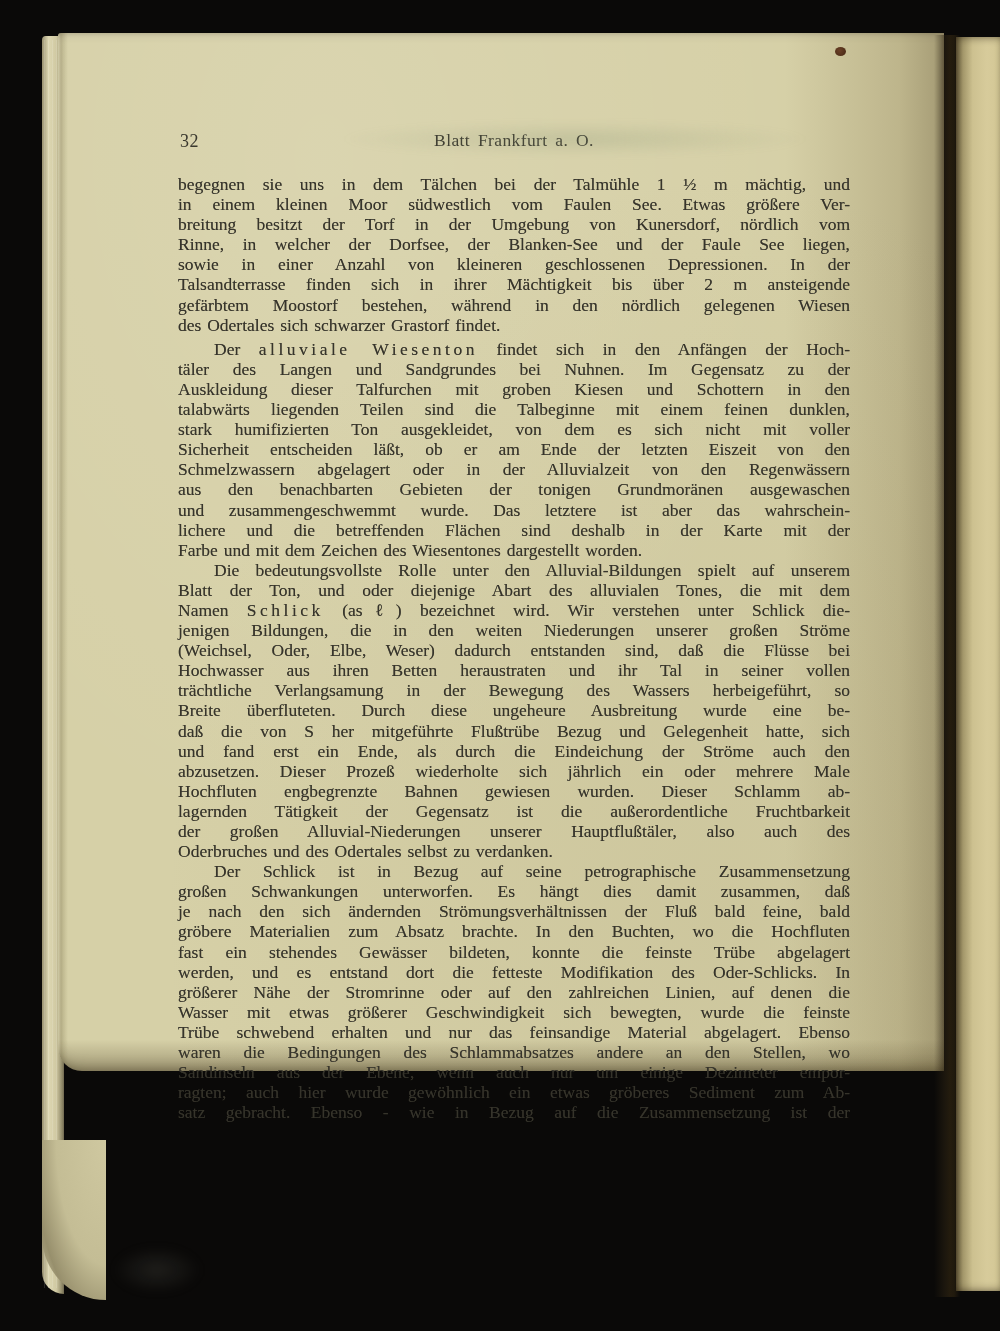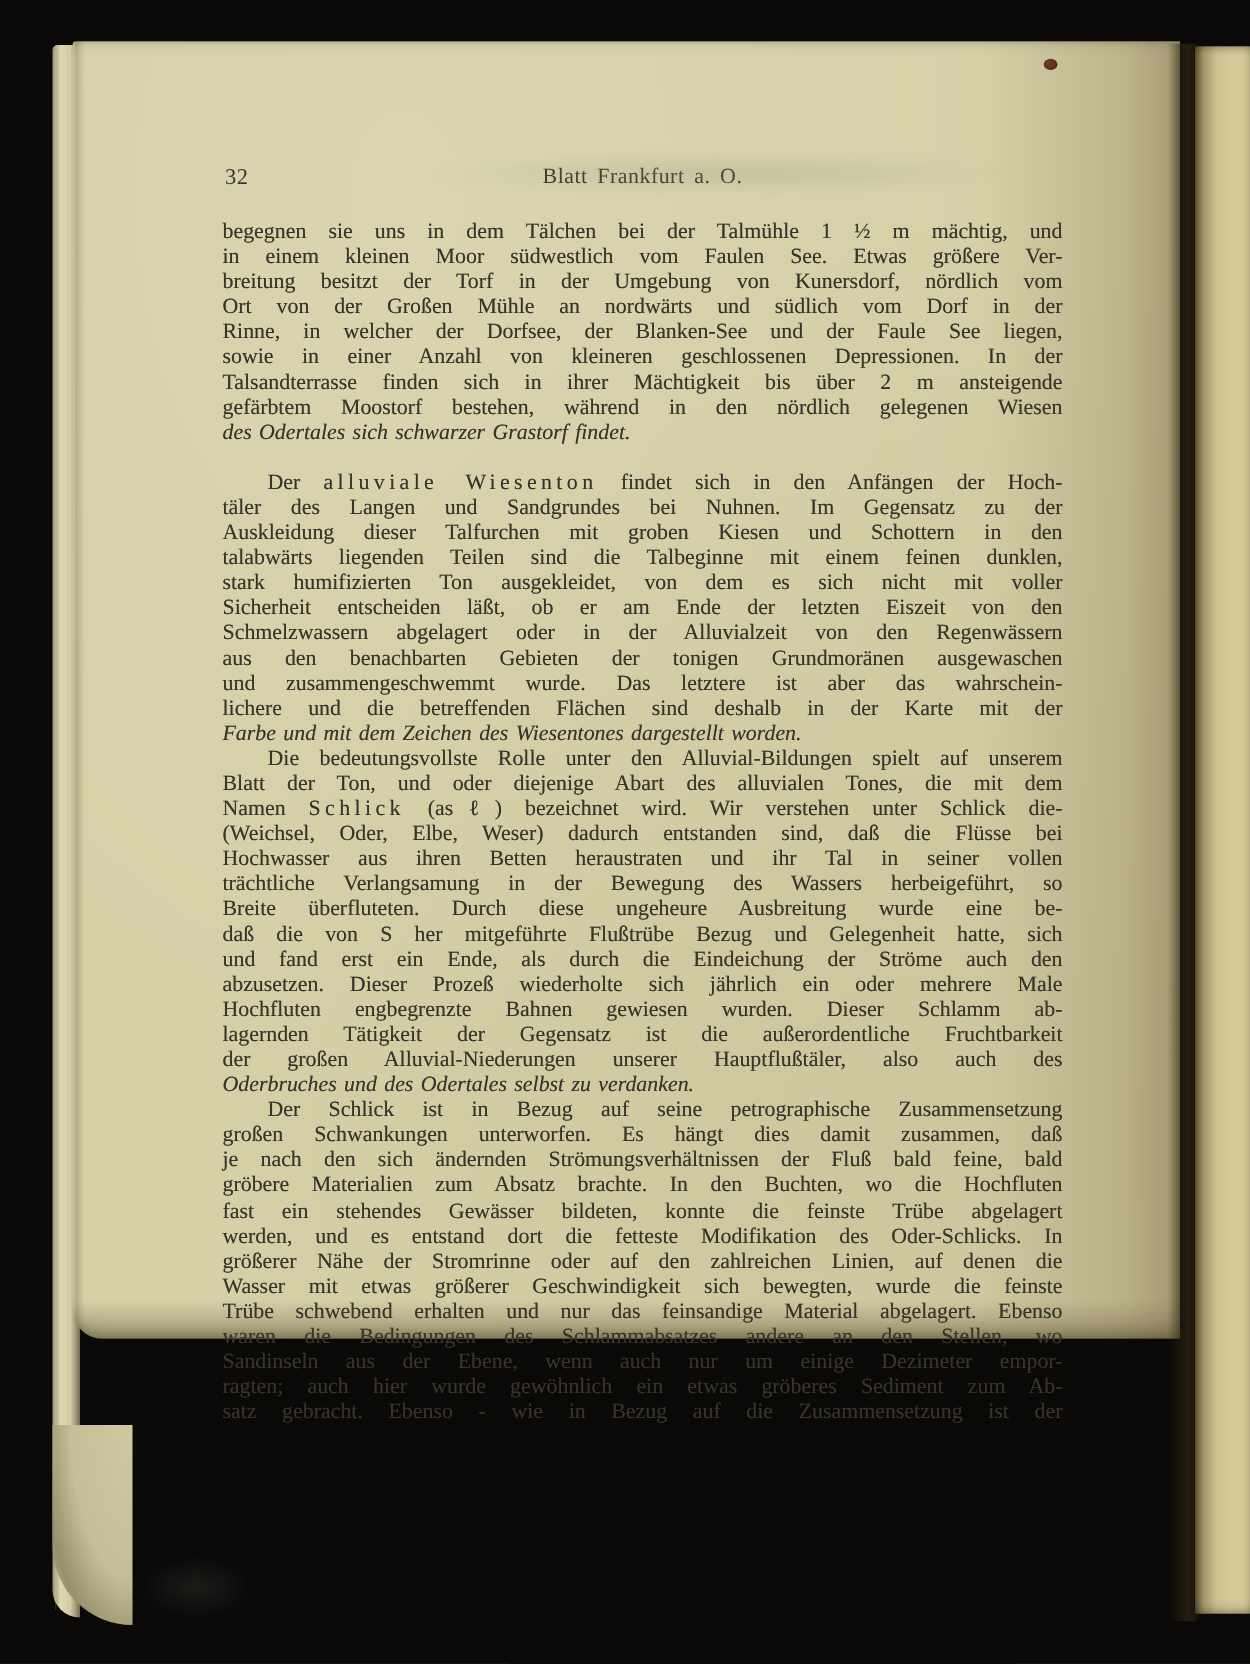--- a/index.html
+++ b/index.html
@@ -52,21 +52,21 @@
   .header-row{position:absolute;left:0;top:97px;width:100%;height:24px;
     font-size:17.5px;letter-spacing:.4px;color:#3a382e;}
   .page-number{position:absolute;left:2px;top:1px;font-size:18px;}
   .running-header{display:block;text-align:center;word-spacing:3px;}
 
   .text-block{position:absolute;left:0;top:141px;width:100%;
     font-size:17.5px;line-height:20.1px;color:#36342b;
     text-shadow:0 0 .5px rgba(54,52,43,.55);word-spacing:1.5px;}
   .paragraph{margin:0;}
   .line{text-align:justify;text-align-last:justify;}
-  .line.nj{text-align:right;text-align-last:left;font-style:italic;}
+  .line.nj{text-align:right;text-align-last:left;}
   .line.indent{text-indent:36px;}
   .gesperrt{letter-spacing:3.5px;}
 </style>
 </head>
 <body>
 
 <div class="scan">
   <div class="fore-edge"></div>
   <div class="fore-edge-lines"></div>
   <div class="fore-edge-flare"></div>
@@ -75,44 +75,44 @@
     <div class="content">
       <div class="header-row">
         <span class="page-number">32</span>
         <span class="running-header">Blatt Frankfurt a. O.</span>
       </div>
       <div class="text-block">
           <div class="paragraph">
             <div class="line"><span>begegnen sie uns in dem Tälchen bei der Talmühle 1 ½ m mächtig, und</span></div>
             <div class="line"><span>in einem kleinen Moor südwestlich vom Faulen See.  Etwas größere Ver-</span></div>
             <div class="line"><span>breitung besitzt der Torf in der Umgebung von Kunersdorf, nördlich vom</span></div>
-            <div class="line"><span>Ort von der Großen Mühle an nordwärts und südlich vom Dorf in der</span></div>
             <div class="line"><span>Rinne, in welcher der Dorfsee, der Blanken-See und der Faule See liegen,</span></div>
             <div class="line"><span>sowie in einer Anzahl von kleineren geschlossenen Depressionen.  In der</span></div>
             <div class="line"><span>Talsandterrasse finden sich in ihrer Mächtigkeit bis über 2 m ansteigende</span></div>
             <div class="line"><span>gefärbtem Moostorf bestehen, während in den nördlich gelegenen Wiesen</span></div>
             <div class="line nj"><span>des Odertales sich schwarzer Grastorf findet.</span></div>
           </div>
-          <div class="paragraph" style="margin-top: 20px;">
+          <div class="paragraph" style="margin-top: 4px;">
             <div class="line indent"><span>Der </span><span class="gesperrt">alluviale Wiesenton</span><span> findet sich in den Anfängen der Hoch-</span></div>
             <div class="line"><span>täler des Langen und Sandgrundes bei Nuhnen.  Im Gegensatz zu der</span></div>
             <div class="line"><span>Auskleidung dieser Talfurchen mit groben Kiesen und Schottern in den</span></div>
             <div class="line"><span>talabwärts liegenden Teilen sind die Talbeginne mit einem feinen dunklen,</span></div>
             <div class="line"><span>stark humifizierten Ton ausgekleidet, von dem es sich nicht mit voller</span></div>
             <div class="line"><span>Sicherheit entscheiden läßt, ob er am Ende der letzten Eiszeit von den</span></div>
             <div class="line"><span>Schmelzwassern abgelagert oder in der Alluvialzeit von den Regenwässern</span></div>
             <div class="line"><span>aus den benachbarten Gebieten der tonigen Grundmoränen ausgewaschen</span></div>
             <div class="line"><span>und zusammengeschwemmt wurde.  Das letztere ist aber das wahrschein-</span></div>
             <div class="line"><span>lichere und die betreffenden Flächen sind deshalb in der Karte mit der</span></div>
             <div class="line nj"><span>Farbe und mit dem Zeichen des Wiesentones dargestellt worden.</span></div>
           </div>
           <div class="paragraph">
             <div class="line indent"><span>Die bedeutungsvollste Rolle unter den Alluvial-Bildungen spielt auf unserem</span></div>
             <div class="line"><span>Blatt der Ton, und oder diejenige Abart des alluvialen Tones, die mit dem</span></div>
             <div class="line"><span>Namen </span><span class="gesperrt">Schlick</span><span> (asℓ) bezeichnet wird.  Wir verstehen unter Schlick die-</span></div>
+            <div class="line"><span>jenigen Bildungen, die in den weiten Niederungen unserer großen Ströme</span></div>
             <div class="line"><span>(Weichsel, Oder, Elbe, Weser) dadurch entstanden sind, daß die Flüsse bei</span></div>
             <div class="line"><span>Hochwasser aus ihren Betten heraustraten und ihr Tal in seiner vollen</span></div>
             <div class="line"><span>trächtliche Verlangsamung in der Bewegung des Wassers herbeigeführt, so</span></div>
             <div class="line"><span>Breite überfluteten.  Durch diese ungeheure Ausbreitung wurde eine be-</span></div>
             <div class="line"><span>daß die von S her mitgeführte Flußtrübe Bezug und Gelegenheit hatte, sich</span></div>
             <div class="line"><span>und fand erst ein Ende, als durch die Eindeichung der Ströme auch den</span></div>
             <div class="line"><span>abzusetzen.  Dieser Prozeß wiederholte sich jährlich ein oder mehrere Male</span></div>
             <div class="line"><span>Hochfluten engbegrenzte Bahnen gewiesen wurden.  Dieser Schlamm ab-</span></div>
             <div class="line"><span>lagernden Tätigkeit der Gegensatz ist die außerordentliche Fruchtbarkeit</span></div>
             <div class="line"><span>der großen Alluvial-Niederungen unserer Hauptflußtäler, also auch des</span></div>

